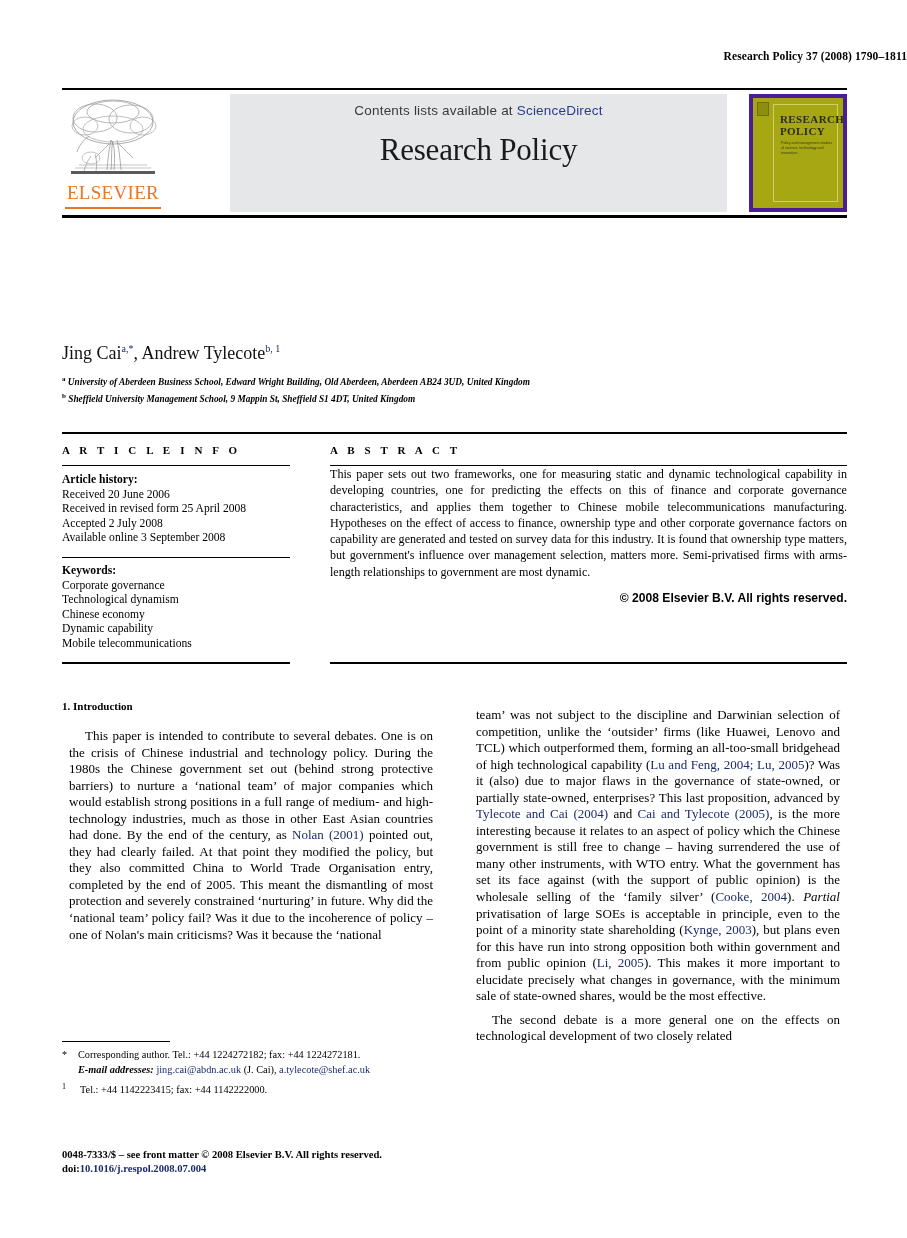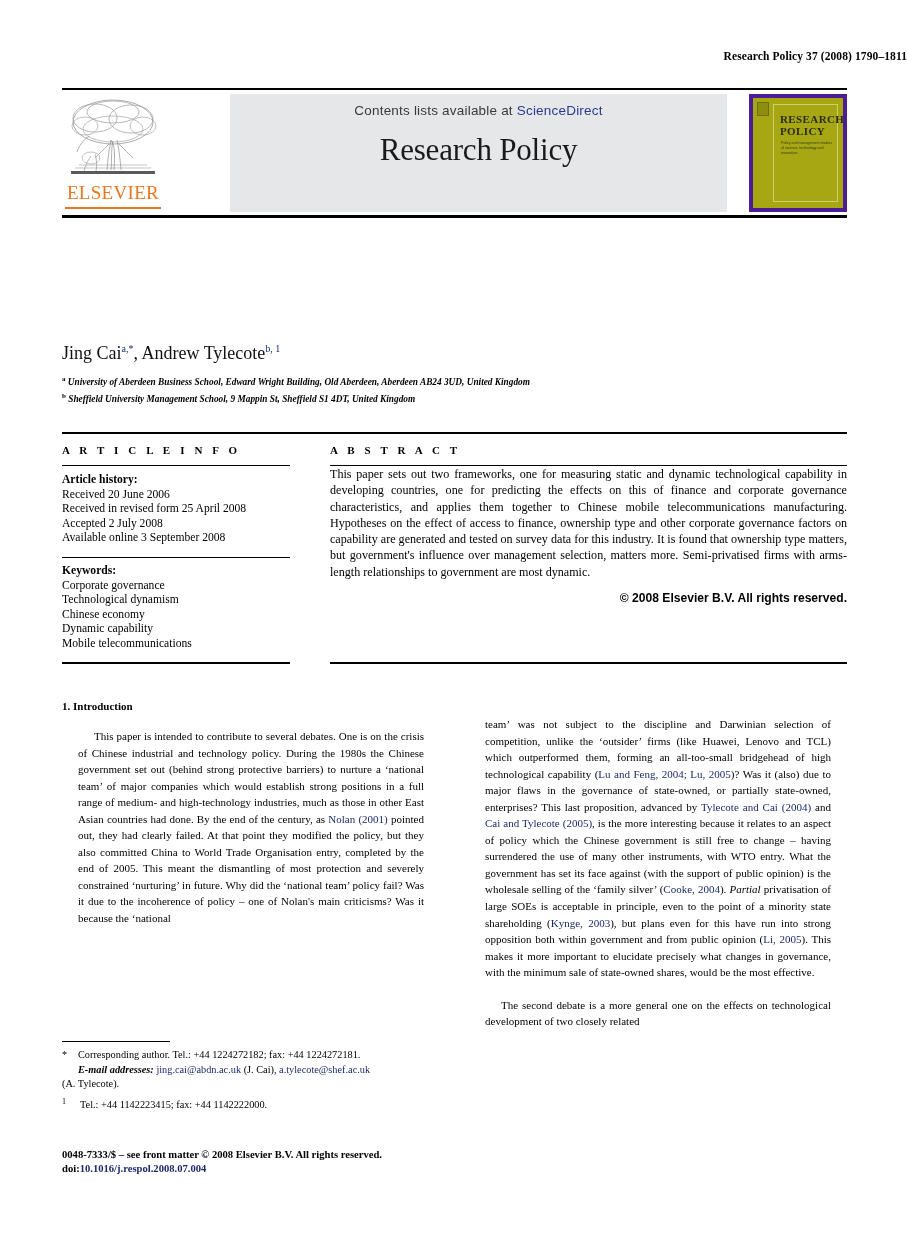--- a/index.html
+++ b/index.html
@@ -282,25 +282,25 @@
     width: 378px;
   }
   .sec-head {
     font-family: "Liberation Serif", serif;
     font-size: 11px;
     font-weight: bold;
     margin-bottom: 16px;
   }
   .para {
     font-family: "Liberation Serif", serif;
-    font-size: 11px;
+    font-size: 13px;
     line-height: 16.55px;
     text-align: justify;
     text-indent: 16px;
-    margin: 16px;
+    margin: 7px;
   }
   .para + .para { margin-top: 0; }
   .cit { color: #1b2a6b; }
   .ital { font-style: italic; }
 
   
   .fn-rule {
     position: absolute;
     left: 62px; top: 1041px;
     width: 108px; height: 1px; background: #000;
@@ -447,21 +447,20 @@
 
   <div class="fn-rule"></div>
   <div class="footnotes">
     <div class="fn">
       <span class="fn-mark">*</span><span>Corresponding author. Tel.: +44 1224272182; fax: +44 1224272181.</span>
     </div>
     <div class="fn" style="padding-left:22px; text-indent:-6px;">
       <span class="fn-ital">E-mail addresses:</span>
       <span class="fn-link">jing.cai@abdn.ac.uk</span><span> (J. Cai), </span><span class="fn-link">a.tylecote@shef.ac.uk</span>
     </div>
-    <div class="fn"><span>(A. Tylecote).</span></div>
     <div class="fn" style="margin-top:4px;">
       <span class="fn-mark" style="font-size:8px; vertical-align:super; width:18px;">1</span><span>Tel.: +44 1142223415; fax: +44 1142222000.</span>
     </div>
   </div>
 
   <div class="frontmatter">
     <div>0048-7333/$ – see front matter © 2008 Elsevier B.V. All rights reserved.</div>
     <div><span>doi:</span><span class="doi-link">10.1016/j.respol.2008.07.004</span></div>
   </div>
 

